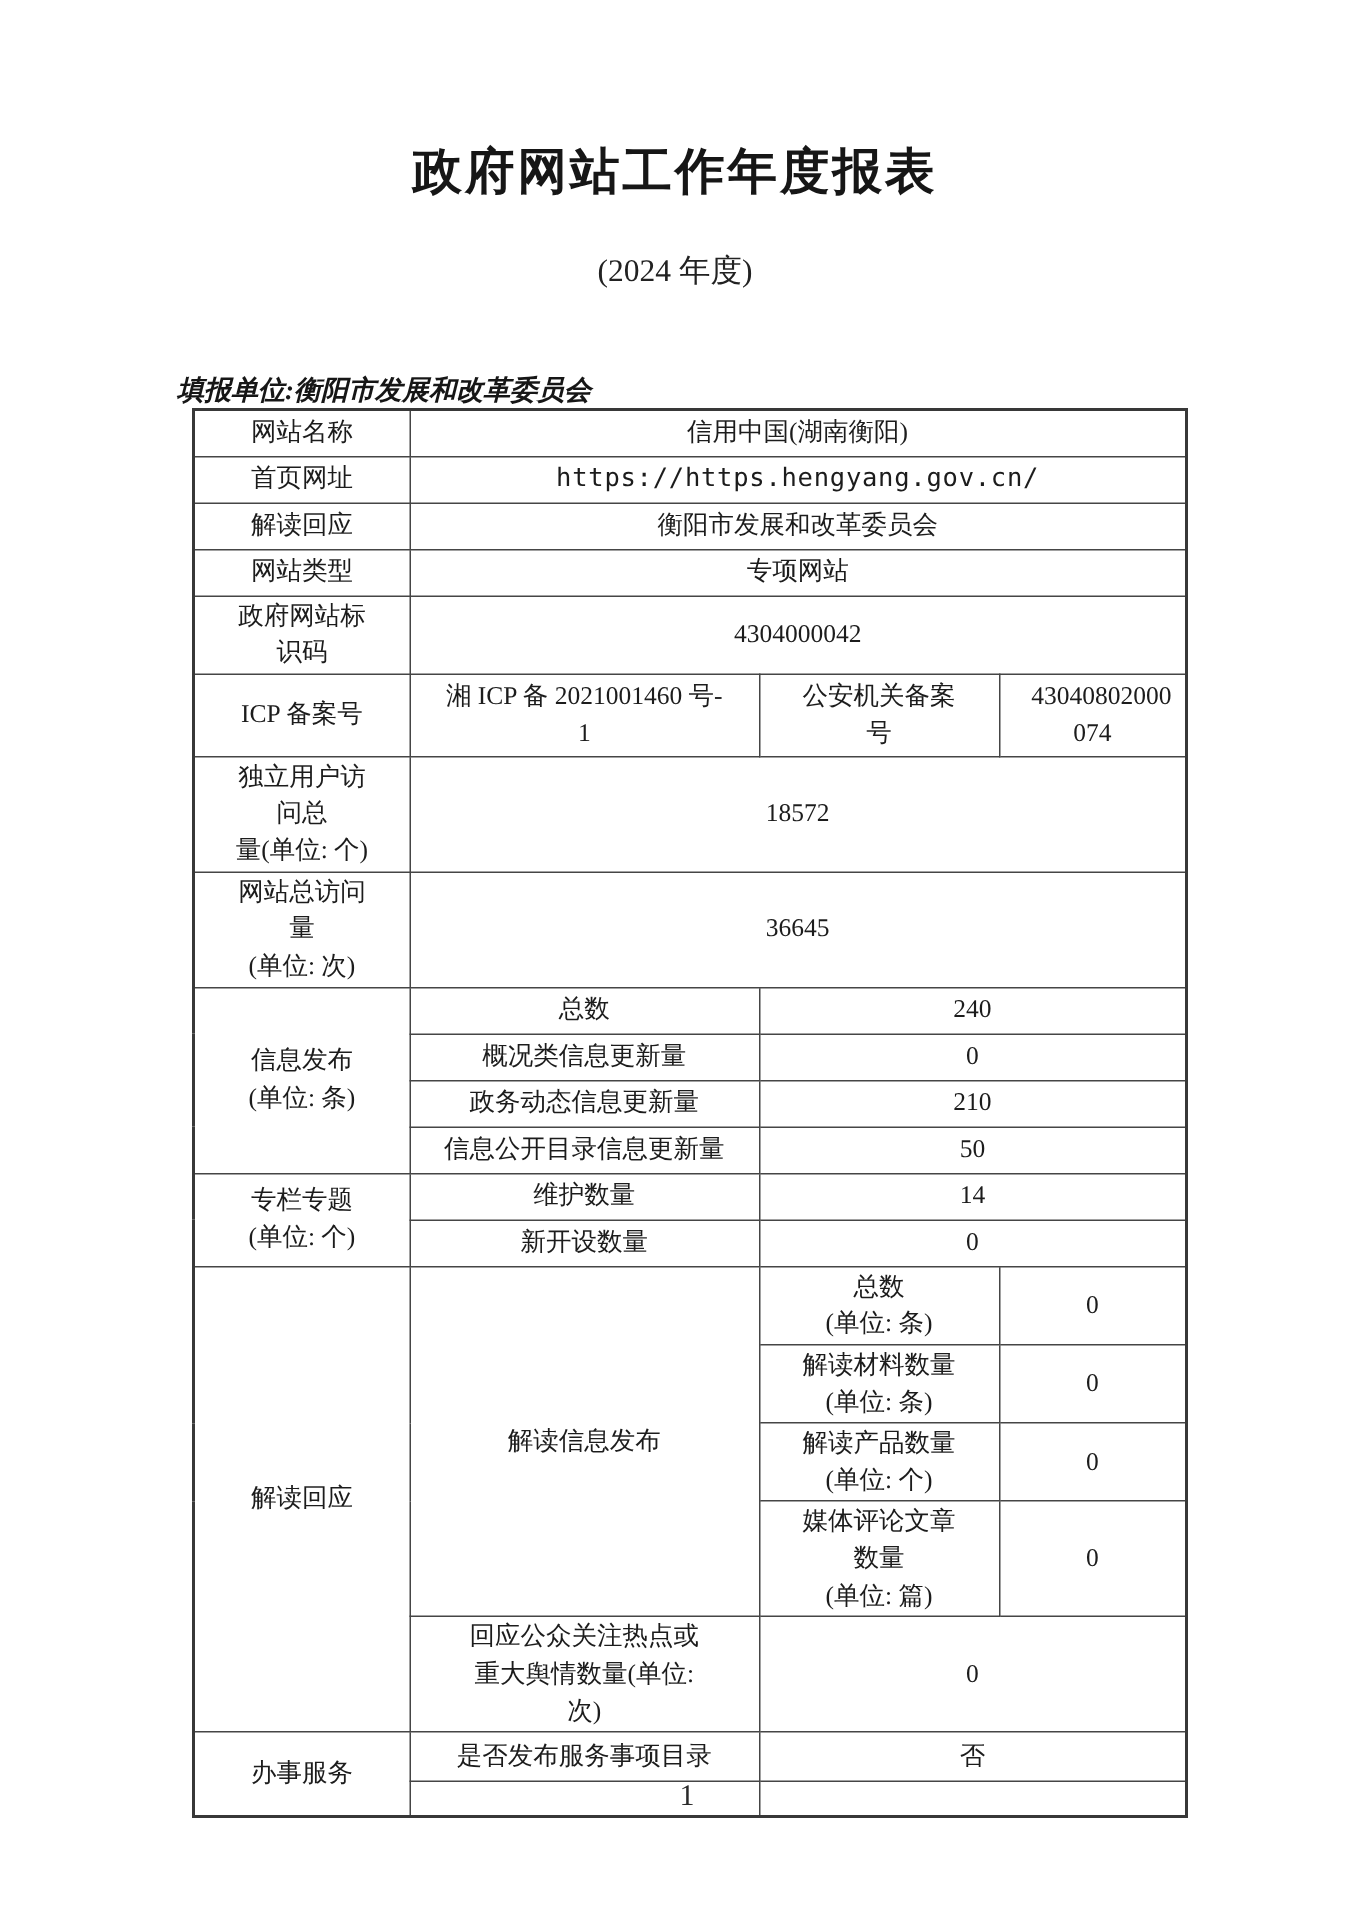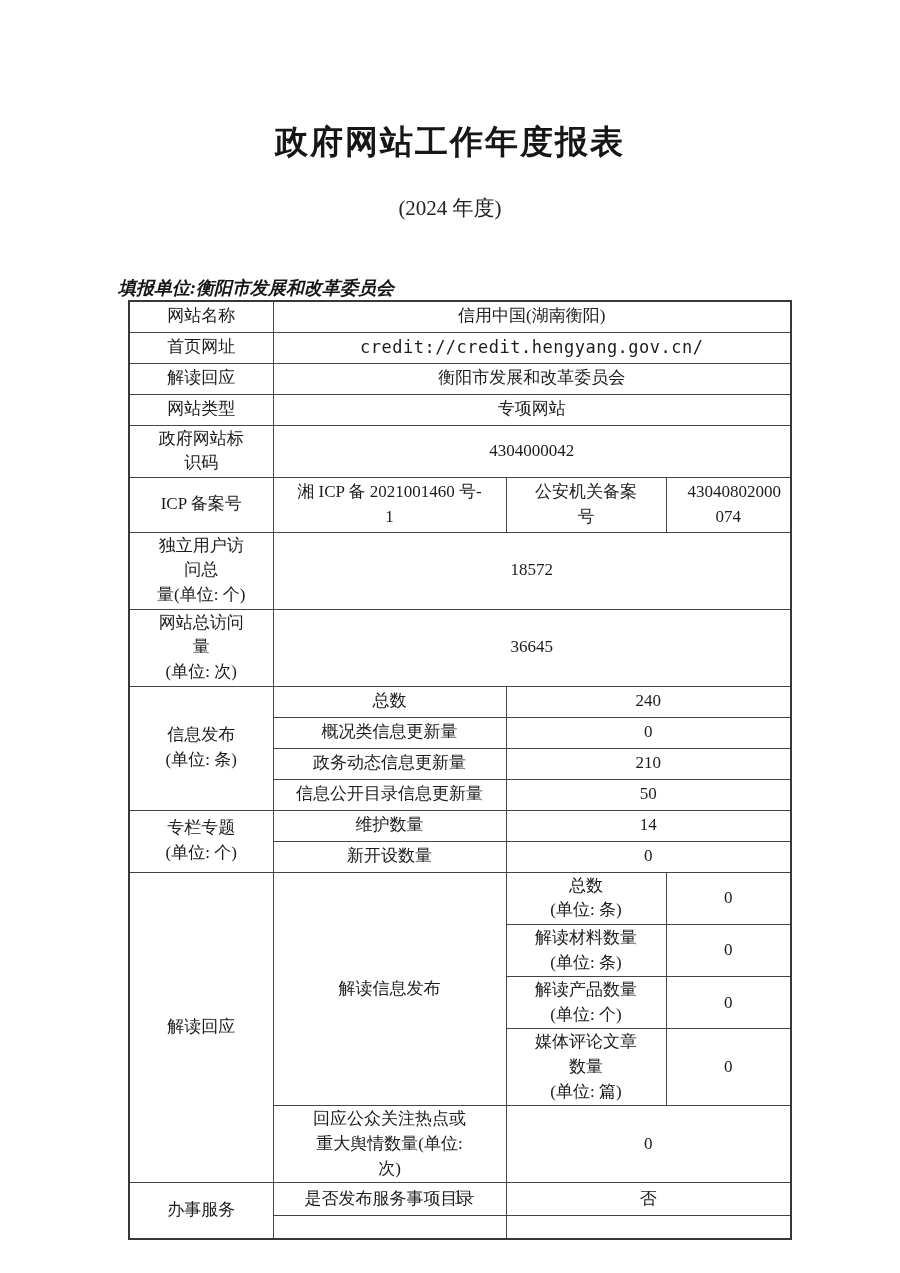--- a/index.html
+++ b/index.html
@@ -5,21 +5,21 @@
   html,body { margin:0; padding:0; background:#ffffff; }
   .page {
     position:relative;
     width:900px; height:1273px;
     background:#ffffff;
     color:#1c1c1c;
     font-family:"Liberation Serif","DejaVu Serif",serif;
     overflow:hidden;
   }
   .title {
-    padding-top:120px;
+    padding-top:92px;
     text-align:center;
     font-family:"Liberation Sans","DejaVu Sans",sans-serif;
     font-weight:bold;
     font-size:33px;
     line-height:44px;
     letter-spacing:2px;
     color:#161616;
   }
   .subtitle {
     margin-top:30px;
@@ -91,21 +91,21 @@
       <col style="width:160px">
       <col style="width:125px">
     </colgroup>
     <tbody>
       <tr class="r31">
         <td>网站名称</td>
         <td colspan="3">信用中国(湖南衡阳)</td>
       </tr>
       <tr class="r31">
         <td>首页网址</td>
-        <td colspan="3" class="mono">credit://credit.hengyang.gov.cn/</td>
+        <td colspan="3" class="mono">https://https.hengyang.gov.cn/</td>
       </tr>
       <tr class="r31">
         <td>解读回应</td>
         <td colspan="3">衡阳市发展和改革委员会</td>
       </tr>
       <tr class="r31">
         <td>网站类型</td>
         <td colspan="3">专项网站</td>
       </tr>
       <tr class="r31">

